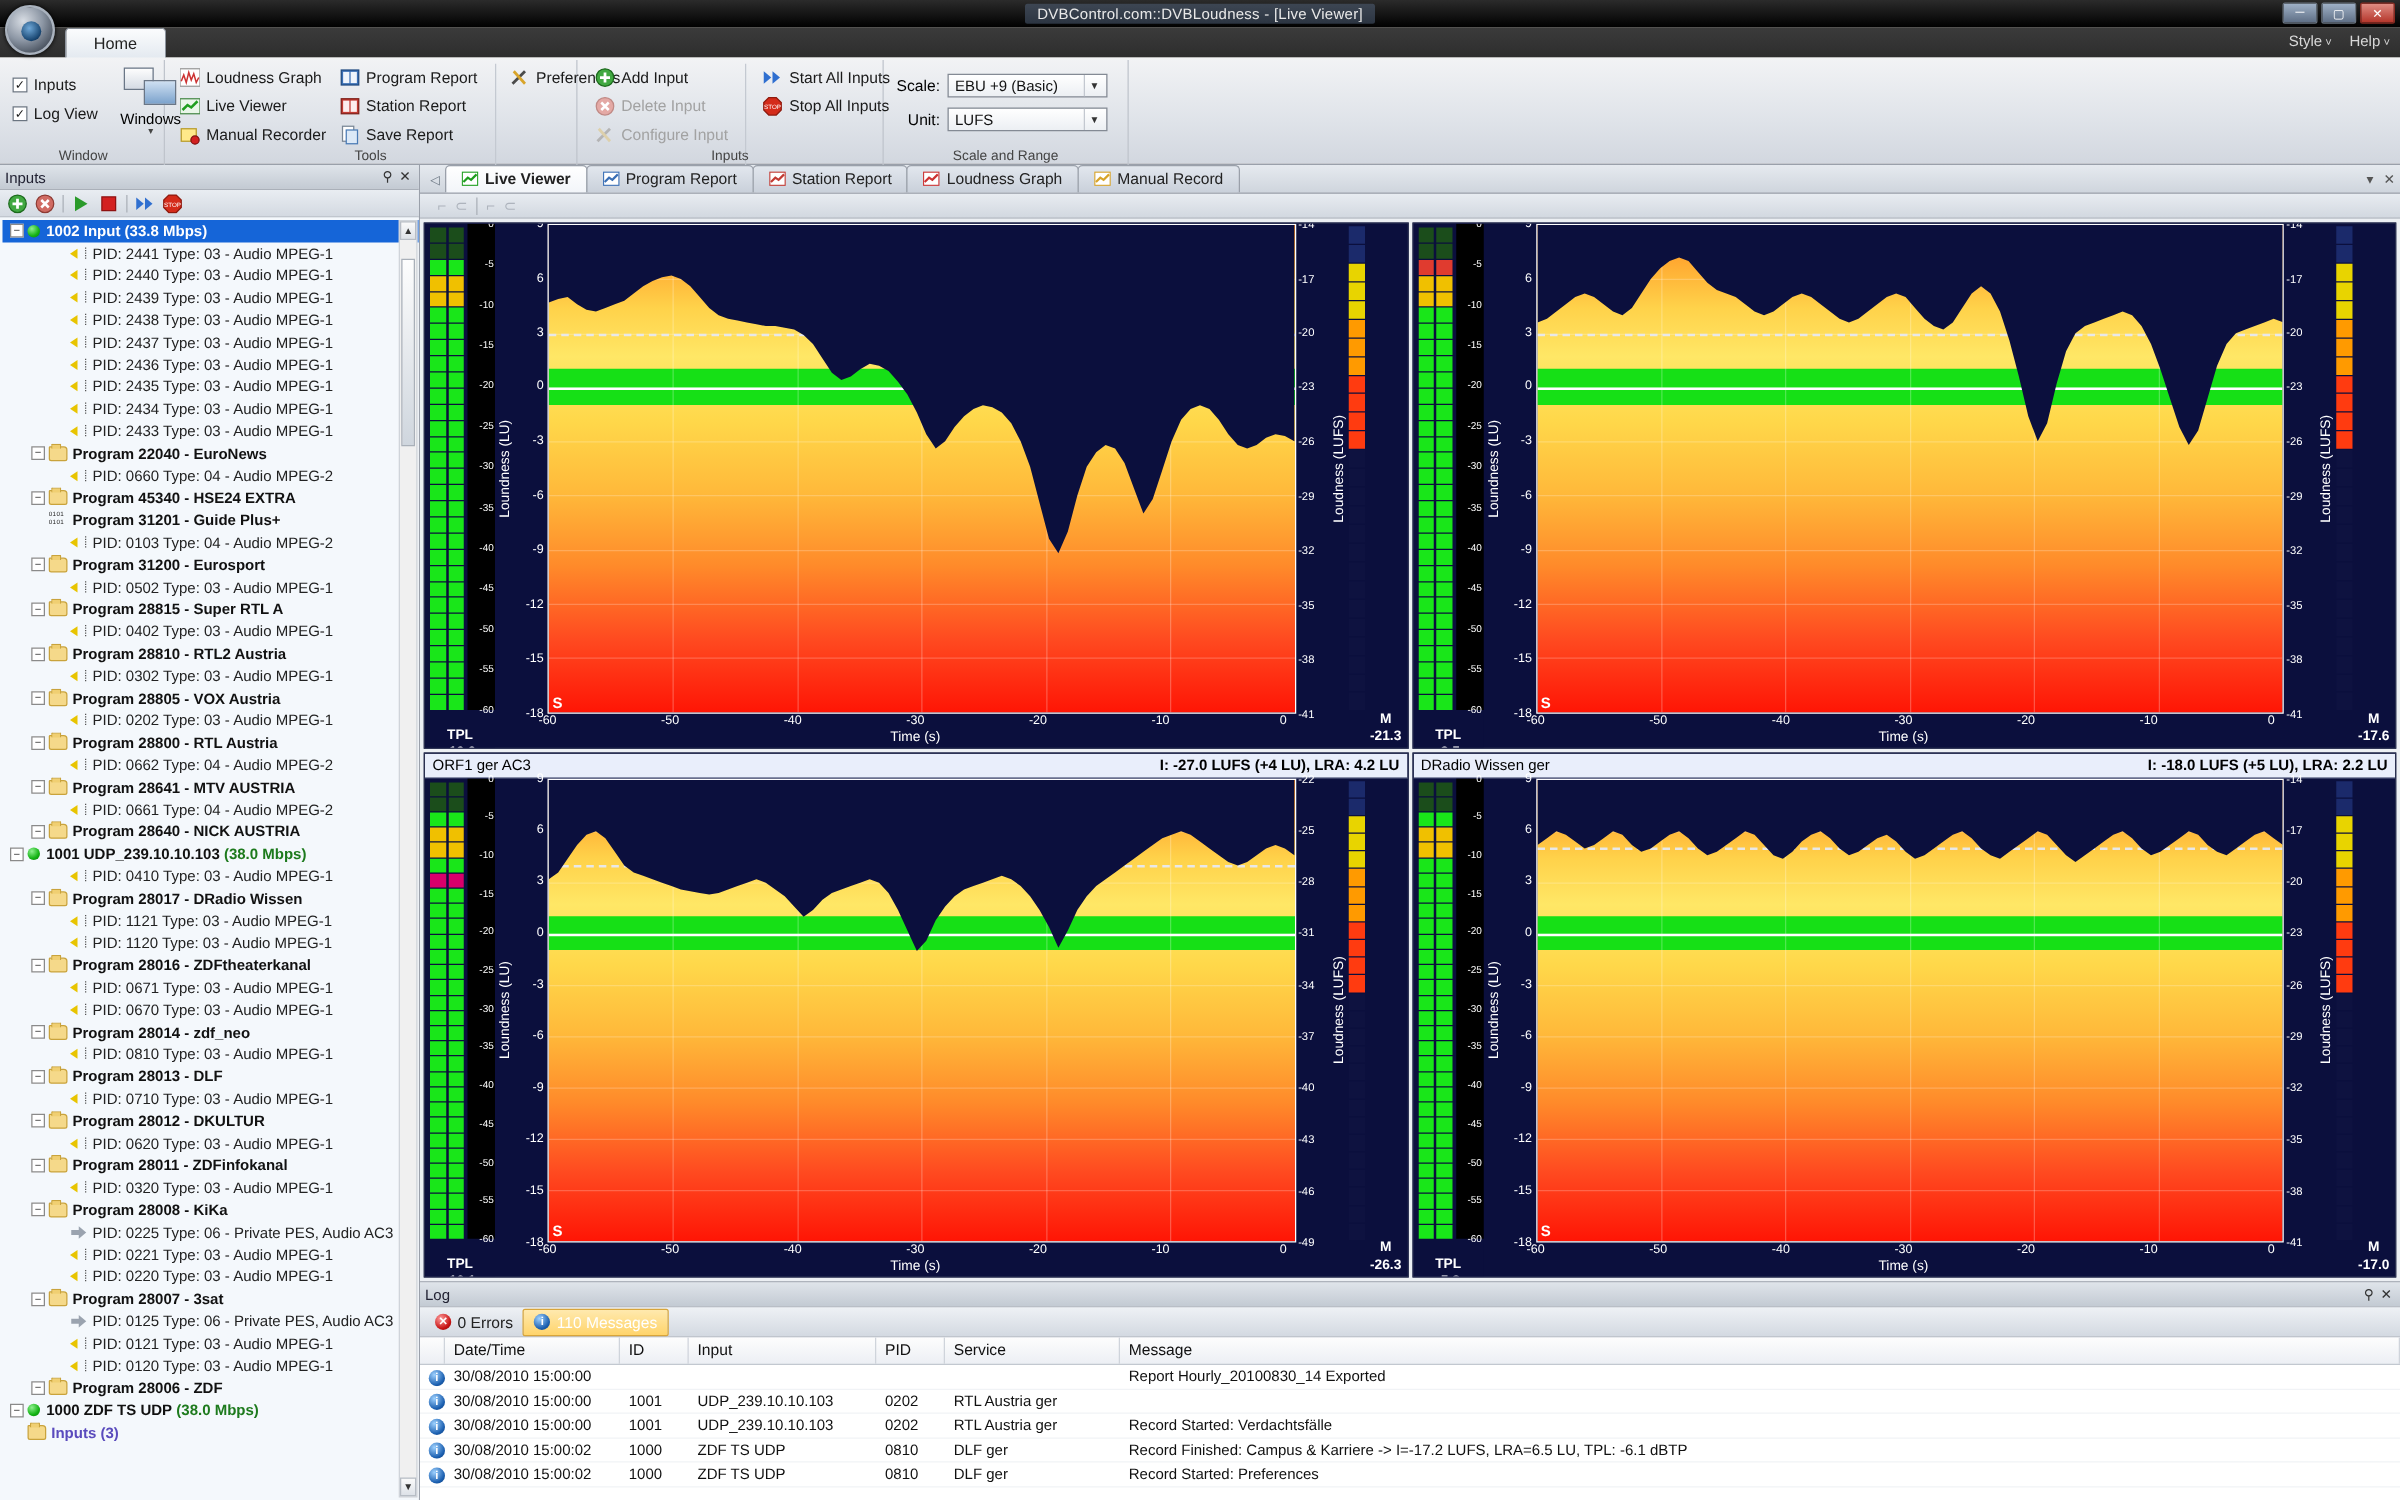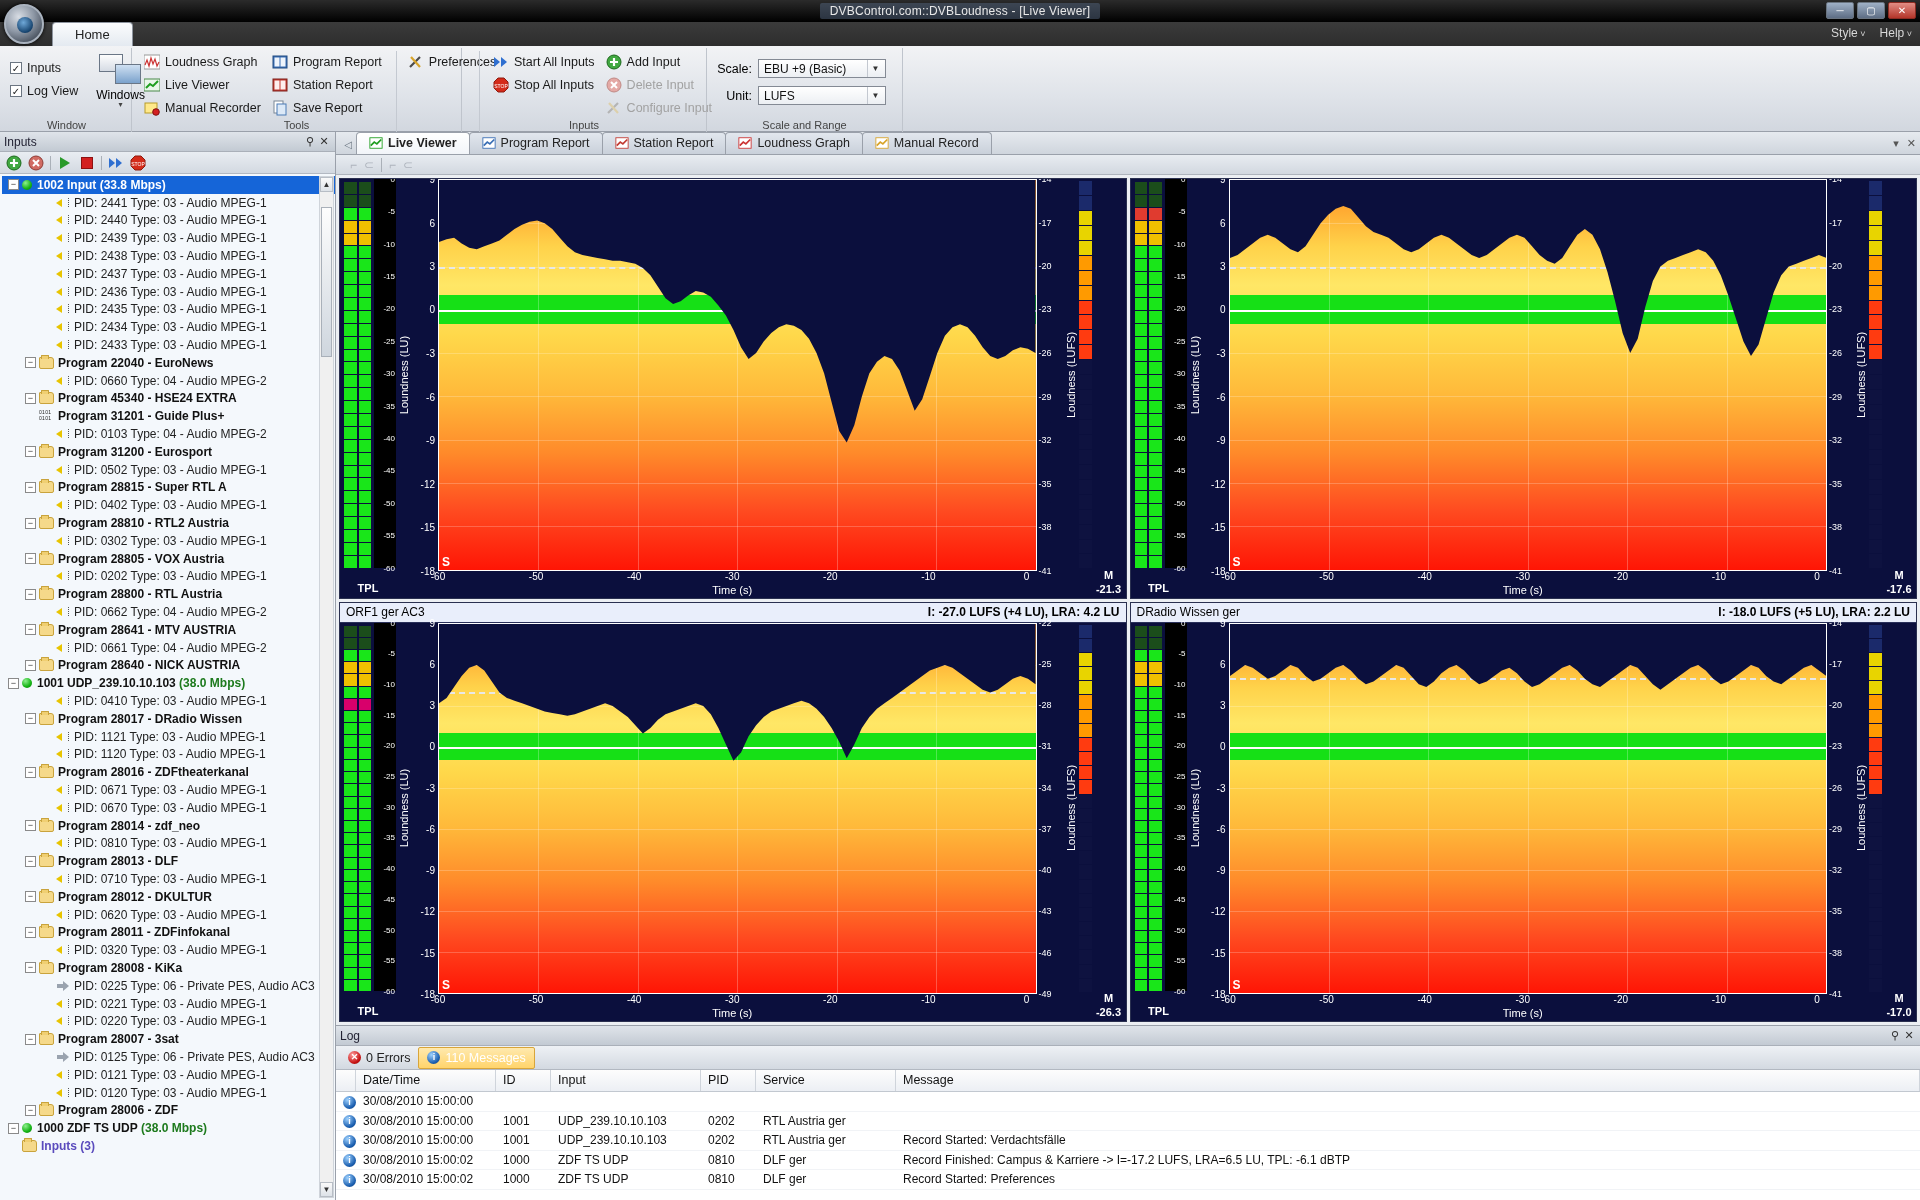--- a/index.html
+++ b/index.html
@@ -289,57 +289,57 @@
             </svg>
           <span>Preferences</span>
         </div>
       </div>
     </div>
     <div class="gtitle">Tools</div>
   </div>
 
   <div class="rgroup" style="width:245px">
     <div class="gbody" style="padding-left:6px">
+      <div class="gcol">
+        <div class="ritem">
+          <svg class="icon16" viewBox="0 0 16 16">
+              <circle cx="8" cy="8" r="7" fill="#41a841" stroke="#1c6a1c"></circle>
+              <path d="M8 4v8M4 8h8" stroke="#fff" stroke-width="2.2"></path>
+            </svg>
+          <span>Add Input</span>
+        </div>
+        <div class="ritem dim">
+          <svg class="icon16" viewBox="0 0 16 16">
+              <circle cx="8" cy="8" r="7" fill="#e4a9a5" stroke="#c08a86"></circle>
+              <path d="M5 5l6 6M11 5l-6 6" stroke="#fff" stroke-width="2"></path>
+            </svg>
+          <span>Delete Input</span>
+        </div>
+        <div class="ritem dim">
+          <svg class="icon16" viewBox="0 0 16 16">
+              <line x1="2" y1="13" x2="12" y2="3" stroke="#b4b4b4" stroke-width="2.2"></line>
+              <line x1="12" y1="13" x2="3" y2="3" stroke="#ddd0ab" stroke-width="2.2"></line>
+            </svg>
+          <span>Configure Input</span>
+        </div>
+      </div>
       <div class="gcol" style="border-left:1px solid #c4c9d1; padding-left:10px; margin-left:6px">
         <div class="ritem">
           <svg class="icon16" viewBox="0 0 16 16">
               <path d="M1 3l6 5-6 5z" fill="#2f6fd0"></path>
               <path d="M8 3l6 5-6 5z" fill="#2f6fd0"></path>
             </svg>
           <span>Start All Inputs</span>
         </div>
         <div class="ritem">
           <svg class="icon16" viewBox="0 0 16 16">
               <polygon points="5,1 11,1 15,5 15,11 11,15 5,15 1,11 1,5" fill="#d42b1a" stroke="#8e1a0e"></polygon>
               <text x="8" y="10.5" font-size="5" fill="#fff" text-anchor="middle" font-family="Liberation Sans">STOP</text>
             </svg>
           <span>Stop All Inputs</span>
-        </div>
-      </div>
-      <div class="gcol">
-        <div class="ritem">
-          <svg class="icon16" viewBox="0 0 16 16">
-              <circle cx="8" cy="8" r="7" fill="#41a841" stroke="#1c6a1c"></circle>
-              <path d="M8 4v8M4 8h8" stroke="#fff" stroke-width="2.2"></path>
-            </svg>
-          <span>Add Input</span>
-        </div>
-        <div class="ritem dim">
-          <svg class="icon16" viewBox="0 0 16 16">
-              <circle cx="8" cy="8" r="7" fill="#e4a9a5" stroke="#c08a86"></circle>
-              <path d="M5 5l6 6M11 5l-6 6" stroke="#fff" stroke-width="2"></path>
-            </svg>
-          <span>Delete Input</span>
-        </div>
-        <div class="ritem dim">
-          <svg class="icon16" viewBox="0 0 16 16">
-              <line x1="2" y1="13" x2="12" y2="3" stroke="#b4b4b4" stroke-width="2.2"></line>
-              <line x1="12" y1="13" x2="3" y2="3" stroke="#ddd0ab" stroke-width="2.2"></line>
-            </svg>
-          <span>Configure Input</span>
         </div>
       </div>
     </div>
     <div class="gtitle">Inputs</div>
   </div>
 
   <div class="rgroup" style="width:196px">
     <div class="gbody" style="flex-direction:column; padding-top:8px">
       <div class="scalerow">
         <label>Scale:</label>
@@ -1611,20 +1611,21 @@
         <div class="c6">Message</div>
       </div>
       <div class="logrows" id="logrows">
           <div class="logrow">
             <div class="c0"><span class="ibadge">i</span></div>
             <div class="c1">30/08/2010 15:00:00</div>
             <div class="c2"></div>
             <div class="c3"></div>
             <div class="c4"></div>
             <div class="c5"></div>
+            <div class="c6">Report Hourly_20100830_14 Exported</div>
           </div>
           <div class="logrow">
             <div class="c0"><span class="ibadge">i</span></div>
             <div class="c1">30/08/2010 15:00:00</div>
             <div class="c2">1001</div>
             <div class="c3">UDP_239.10.10.103</div>
             <div class="c4">0202</div>
             <div class="c5">RTL Austria ger</div>
           </div>
           <div class="logrow">

